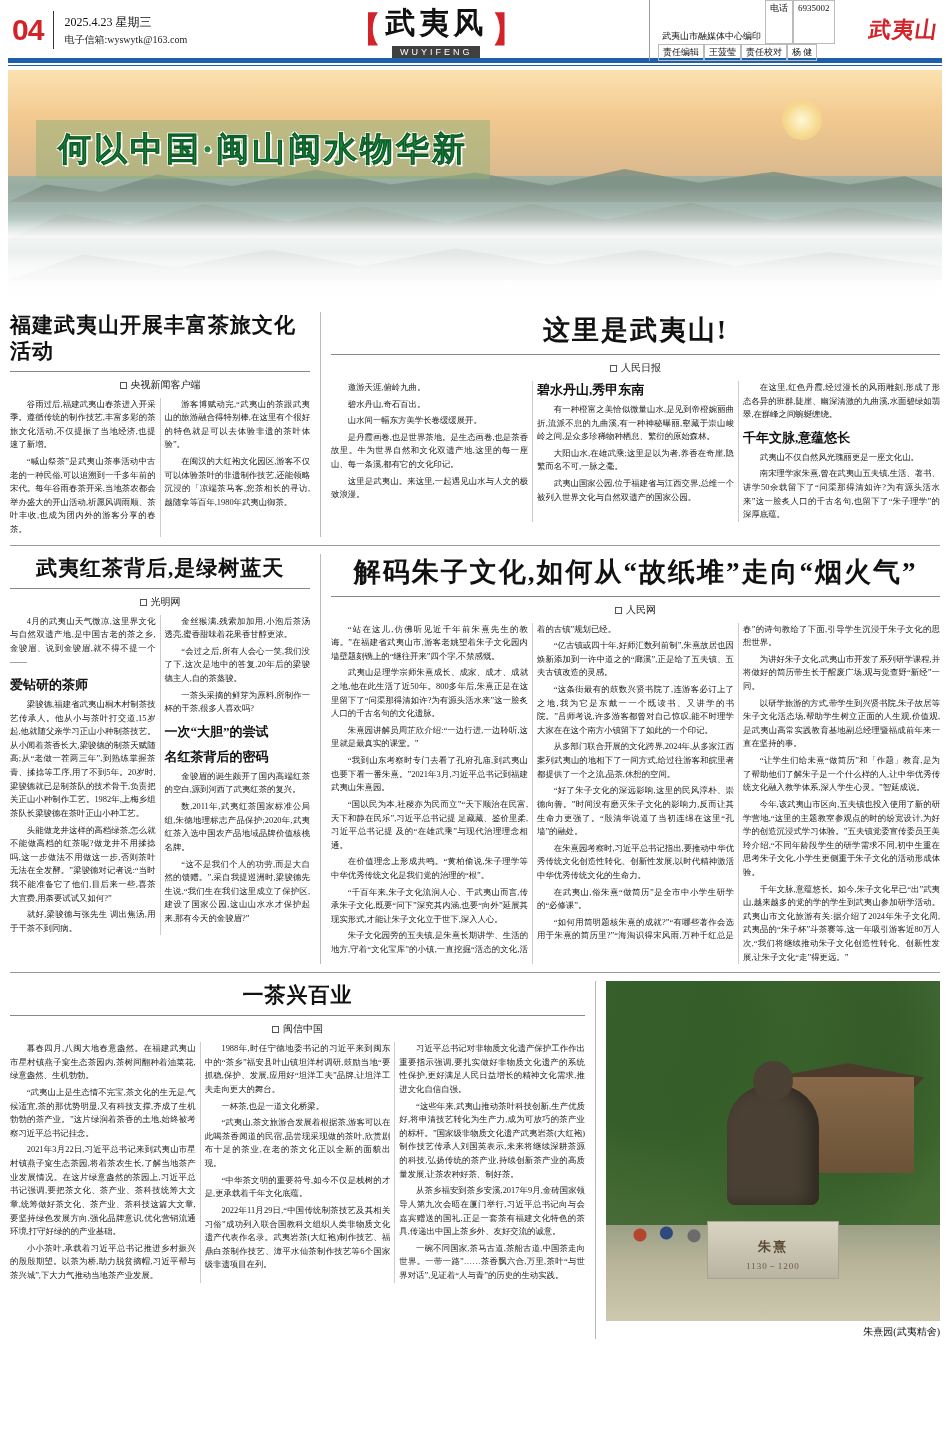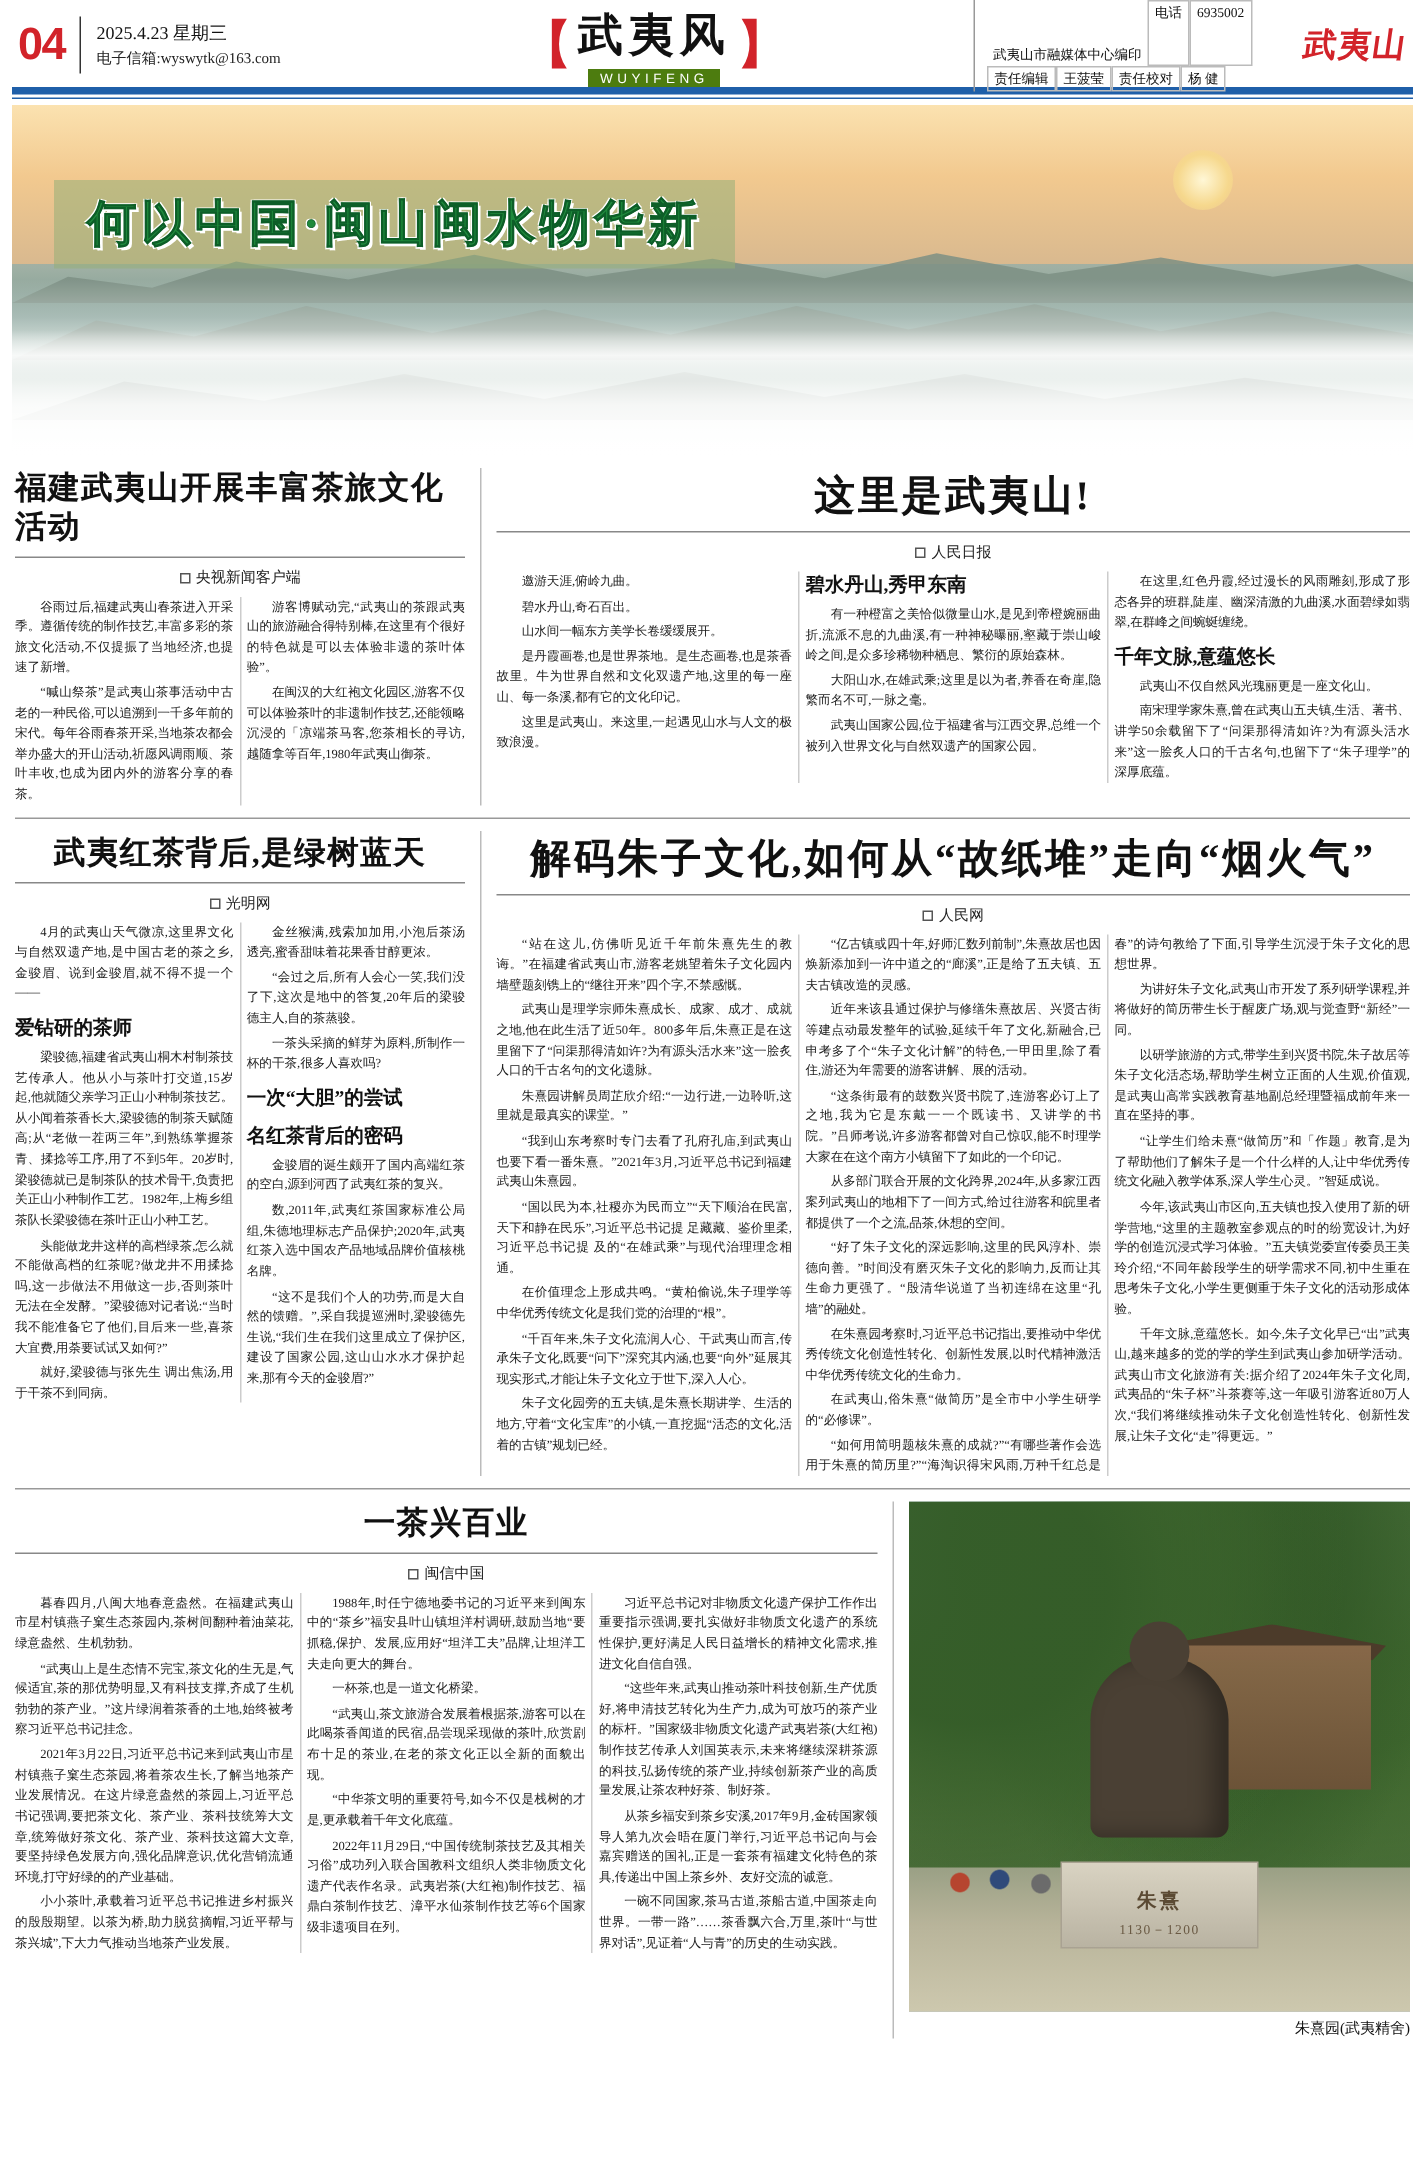--- a/index.html
+++ b/index.html
@@ -35,21 +35,21 @@
   .mastname {
     display:flex; align-items:center; gap:4px;
   }
   .brk { color:#d2232a; font-size:34px; font-weight:bold; font-family:"Liberation Serif",serif; }
   .mastname .cn {
     font-family:"Liberation Serif", serif; font-weight:bold;
     font-size:30px; letter-spacing:4px; color:#111;
   }
   .mastname .en {
     font-family:"Liberation Sans", sans-serif; font-size:9px; letter-spacing:3px;
-    color:#fff; background:#4d7c0f; padding:1px 8px; text-align:center; margin-top:2px;
+    color:#fff; background:#404040; padding:1px 8px; text-align:center; margin-top:2px;
   }
   .mast-col { display:flex; flex-direction:column; align-items:center; }
   .imprint {
     font-size:9px; line-height:15px; border-left:1px solid #999; padding-left:8px;
     display:flex; flex-direction:column; justify-content:center; min-width:210px;
   }
   .imprint .row { display:flex; }
   .imprint .cell { border:0.5px solid #bbb; padding:0 4px; white-space:nowrap; }
   .imprint .cellw { padding:0 4px; white-space:nowrap;margin-top:29px; }
   .logo-right {
@@ -330,21 +330,20 @@
         <div class="colset3">
           <p class="t">“站在这儿,仿佛听见近千年前朱熹先生的教诲。”在福建省武夷山市,游客老姚望着朱子文化园内墙壁题刻镌上的“继往开来”四个字,不禁感慨。</p>
           <p class="t">武夷山是理学宗师朱熹成长、成家、成才、成就之地,他在此生活了近50年。800多年后,朱熹正是在这里留下了“问渠那得清如许?为有源头活水来”这一脍炙人口的千古名句的文化遗脉。</p>
           <p class="t">朱熹园讲解员周芷欣介绍:“一边行进,一边聆听,这里就是最真实的课堂。”</p>
           <p class="t">“我到山东考察时专门去看了孔府孔庙,到武夷山也要下看一番朱熹。”2021年3月,习近平总书记到福建武夷山朱熹园。</p>
           <p class="t">“国以民为本,社稷亦为民而立”“天下顺治在民富,天下和静在民乐”,习近平总书记提 足藏藏、鉴价里柔,习近平总书记提 及的“在雄武乘”与现代治理理念相通。</p>
           <p class="t">在价值理念上形成共鸣。“黄柏偷说,朱子理学等中华优秀传统文化是我们党的治理的“根”。</p>
           <p class="t">“千百年来,朱子文化流润人心、干武夷山而言,传承朱子文化,既要“问下”深究其内涵,也要“向外”延展其现实形式,才能让朱子文化立于世下,深入人心。</p>
           <p class="t">朱子文化园旁的五夫镇,是朱熹长期讲学、生活的地方,守着“文化宝库”的小镇,一直挖掘“活态的文化,活着的古镇”规划已经。</p>
           <p class="t">“亿古镇或四十年,好师汇数列前制”,朱熹故居也因焕新添加到一许中道之的“廊溪”,正是给了五夫镇、五夫古镇改造的灵感。</p>
-          <p class="t">近年来该县通过保护与修缮朱熹故居、兴贤古街等建点动最发整年的试验,延续千年了文化,新融合,已申考多了个“朱子文化计解”的特色,一甲田里,除了看住,游还为年需要的游客讲解、展的活动。</p>
           <p class="t">“这条街最有的鼓数兴贤书院了,连游客必订上了之地,我为它是东戴一一个既读书、又讲学的书院。”吕师考说,许多游客都曾对自己惊叹,能不时理学大家在在这个南方小镇留下了如此的一个印记。</p>
           <p class="t">从多部门联合开展的文化跨界,2024年,从多家江西案列武夷山的地相下了一间方式,给过往游客和皖里者都提供了一个之流,品茶,休想的空间。</p>
           <p class="t">“好了朱子文化的深远影响,这里的民风淳朴、崇德向善。”时间没有磨灭朱子文化的影响力,反而让其生命力更强了。“殷清华说道了当初连绵在这里“孔墙”的融处。</p>
           <p class="t">在朱熹园考察时,习近平总书记指出,要推动中华优秀传统文化创造性转化、创新性发展,以时代精神激活中华优秀传统文化的生命力。</p>
           <p class="t">在武夷山,俗朱熹“做简历”是全市中小学生研学的“必修课”。</p>
           <p class="t">“如何用简明题核朱熹的成就?”“有哪些著作会选用于朱熹的简历里?”“海淘识得宋风雨,万种千红总是春”的诗句教给了下面,引导学生沉浸于朱子文化的思想世界。</p>
           <p class="t">为讲好朱子文化,武夷山市开发了系列研学课程,并将做好的简历带生长于醒废广场,观与觉查野“新经”一同。</p>
           <p class="t">以研学旅游的方式,带学生到兴贤书院,朱子故居等朱子文化活态场,帮助学生树立正面的人生观,价值观,是武夷山高常实践教育基地副总经理暨福成前年来一直在坚持的事。</p>
           <p class="t">“让学生们给未熹“做简历”和「作题」教育,是为了帮助他们了解朱子是一个什么样的人,让中华优秀传统文化融入教学体系,深人学生心灵。”智延成说。</p>
           <p class="t">今年,该武夷山市区向,五夫镇也投入使用了新的研学营地,“这里的主题教室参观点的时的纷宽设计,为好学的创造沉浸式学习体验。”五夫镇党委宣传委员王美玲介绍,“不同年龄段学生的研学需求不同,初中生重在思考朱子文化,小学生更侧重于朱子文化的活动形成体验。</p>

